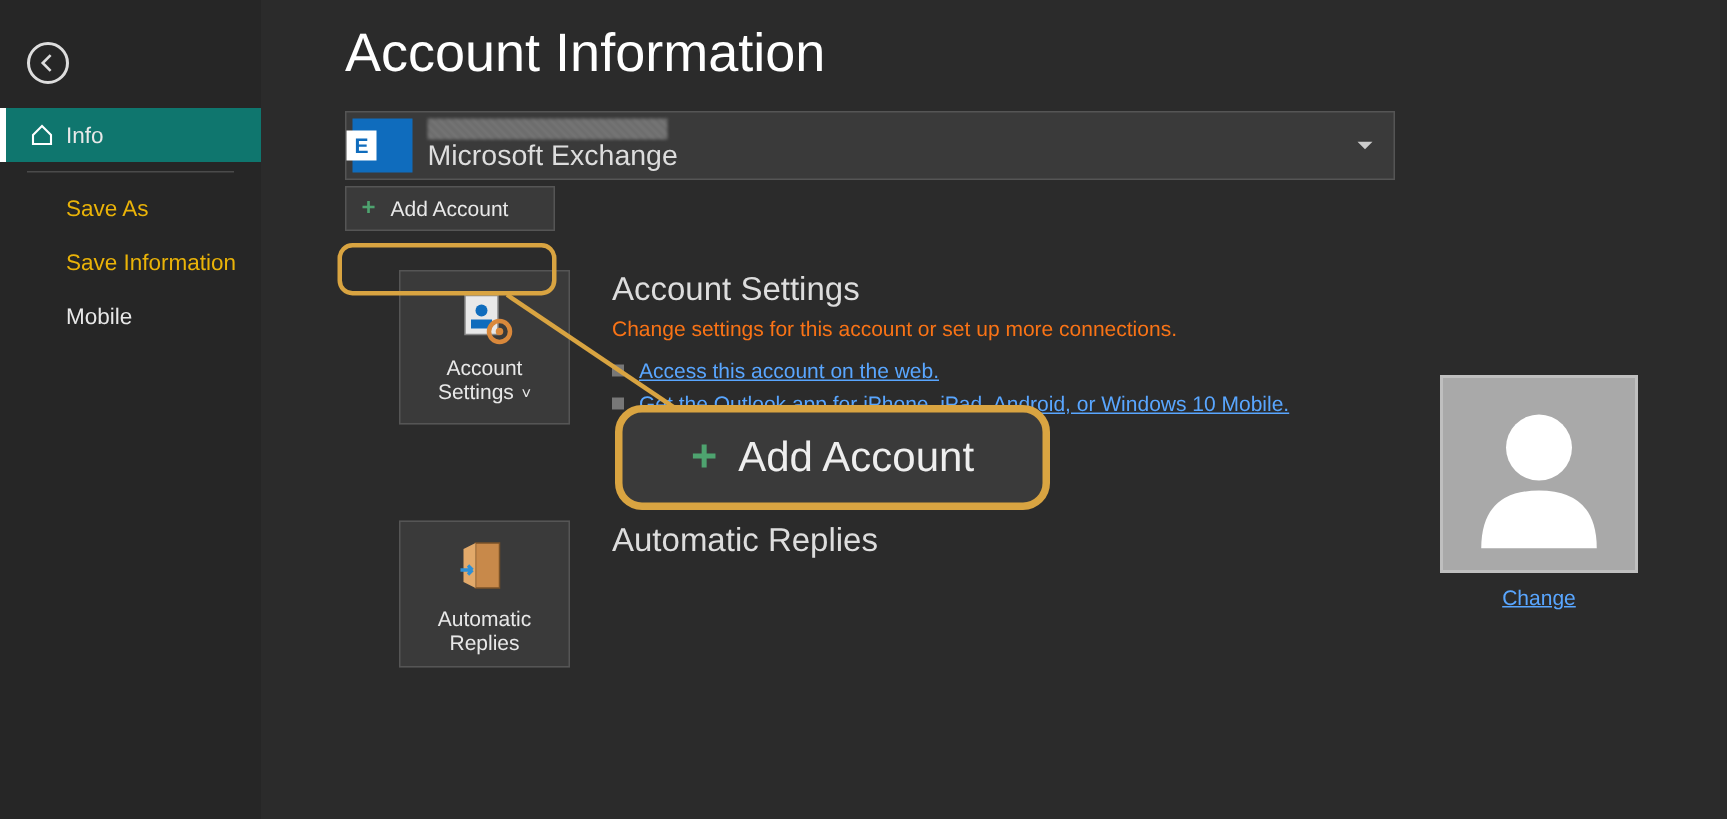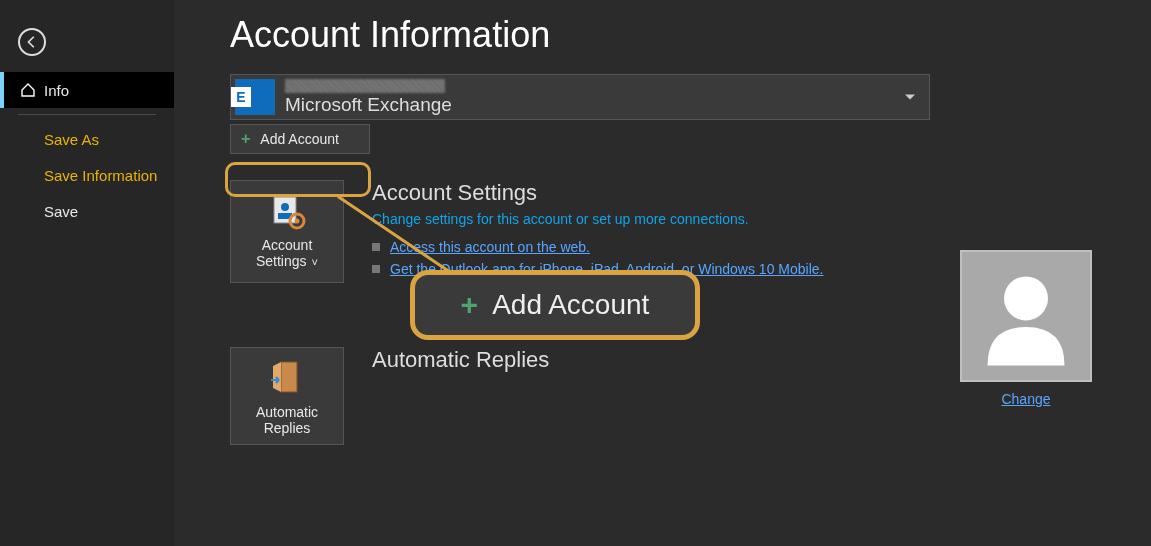--- a/index.html
+++ b/index.html
@@ -35,22 +35,22 @@
     height: 36px;
     display: flex;
     align-items: center;
     padding: 0 16px 0 44px;
     font-size: 15px;
     color: #e8e8e8;
     cursor: pointer;
     position: relative;
   }
   .nav-item.selected {
-    background: #000000;
-    border-left: 4px solid #7dd3fc;
+    background: #0f766e;
+    border-left: 4px solid #ffffff;
     padding-left: 40px;
   }
   .nav-item .home-icon {
     position: absolute;
     left: 16px;
     width: 16px; height: 16px;
   }
   .nav-item.disabled { color: #eab308; cursor: default; }
   .nav-divider {
     border-top: 1px solid #4a4a4a;
@@ -124,28 +124,29 @@
     gap: 28px;
   }
   .big-btn {
     width: 114px;
     background: #3a3a3a;
     border:1px solid #555;
     display:flex; flex-direction:column; align-items:center;
     padding: 10px 6px 8px;
     cursor:pointer;
     text-align:center;
+    margin-left:36px;
   }
   .big-btn .icon-area { width:40px; height:40px; display:flex;align-items:center;justify-content:center; margin-bottom:6px; }
   .big-btn .btn-label { font-size:14px; line-height:1.15; }
   .big-btn .btn-label .chev { font-size:11px; margin-left:2px; }
 
   .section-body { flex:1; }
   .section-heading { font-size:22px; font-weight:400; color:#ddd; margin-bottom:4px; }
-  .section-desc { font-size:14px; color:#0ea5e9; max-width:540px; line-height:1.35; }
+  .section-desc { font-size:14px; color:#f97316; max-width:540px; line-height:1.35; }
 
   .bullets { margin-top:10px; }
   .bullets .bl { display:flex; align-items:center; gap:10px; font-size:14px; margin:6px 0;}
   .bullets .sq { width:8px; height:8px; background:#777; }
   .bullets a { color:#59a6ff; text-decoration:underline; cursor:pointer; }
 
   .avatar-box {
     position:absolute;
     left: 782px; top: 250px;
     width: 140px;
@@ -205,21 +206,21 @@
       <span>Info</span>
     </div>
     <div class="nav-divider"></div>
     <div class="nav-item disabled">
       <span>Save As</span>
     </div>
     <div class="nav-item disabled">
       <span>Save Information</span>
     </div>
     <div class="nav-item">
-      <span>Save</span>
+      <span>Mobile</span>
     </div>
   </div>
 
   <div class="main">
     <h1 class="page-title">Account Information</h1>
 
     <div class="account-select">
       <div class="exch-tile">
         <div class="e-box">E</div>
       </div>

